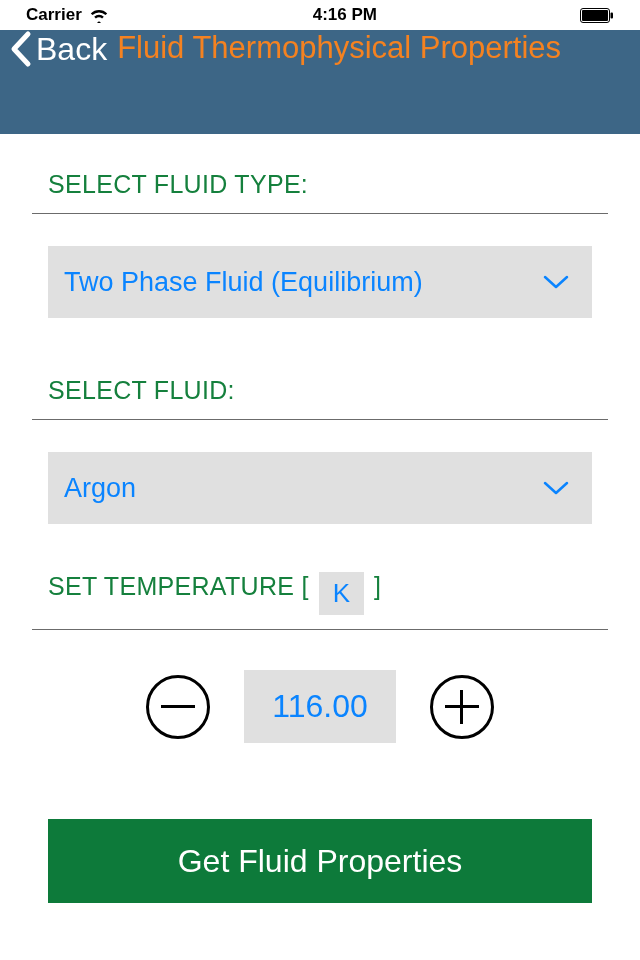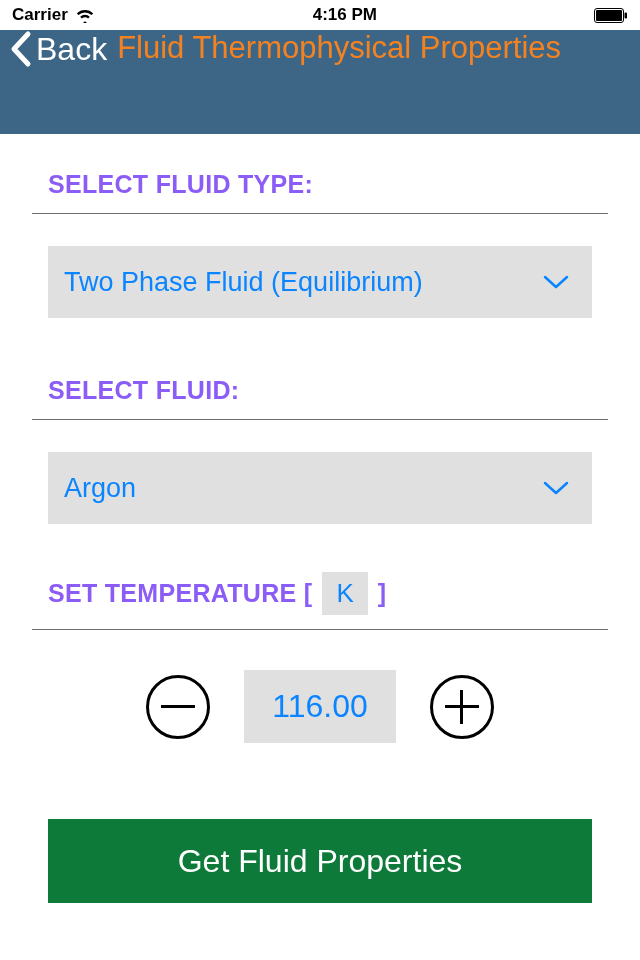--- a/index.html
+++ b/index.html
@@ -9,21 +9,21 @@
       font-family: -apple-system, "Helvetica Neue", Helvetica, Arial, sans-serif;
       background: #fff;
       overflow: hidden;
     }
     .status-bar {
       height: 30px;
       background: #000;
       display: flex;
       align-items: center;
       justify-content: space-between;
-      padding: 0 12px;
+      padding: 0 26px;
       color: #000;
       font-size: 17px;
       font-weight: 600;
     }
     .status-left { display: flex; align-items: center; gap: 6px; }
     .status-right { display: flex; align-items: center; }
     .status-bar { background: #fff; }
     .wifi-icon svg { display: block; }
     .battery-icon svg { display: block; }
     .nav-bar {
@@ -50,27 +50,26 @@
       font-weight: 400;
       color: #f58220;
       margin-left: 10px;
       white-space: nowrap;
     }
     .content {
       padding: 36px 48px 0 48px;
     }
     .section-label {
       font-size: 25px;
-      font-weight: 700;
-      color: #8b5cf6;
+      font-weight: 400;
+      color: #15803d;
       letter-spacing: 0.3px;
     }
     .label-row {
       display: flex;
-      align-items: center;
       gap: 6px;
     }
     .divider {
       height: 1px;
       background: #6b6b6b;
       margin-top: 14px;
       margin-left: -16px;
       margin-right: -16px;
     }
     .dropdown {

